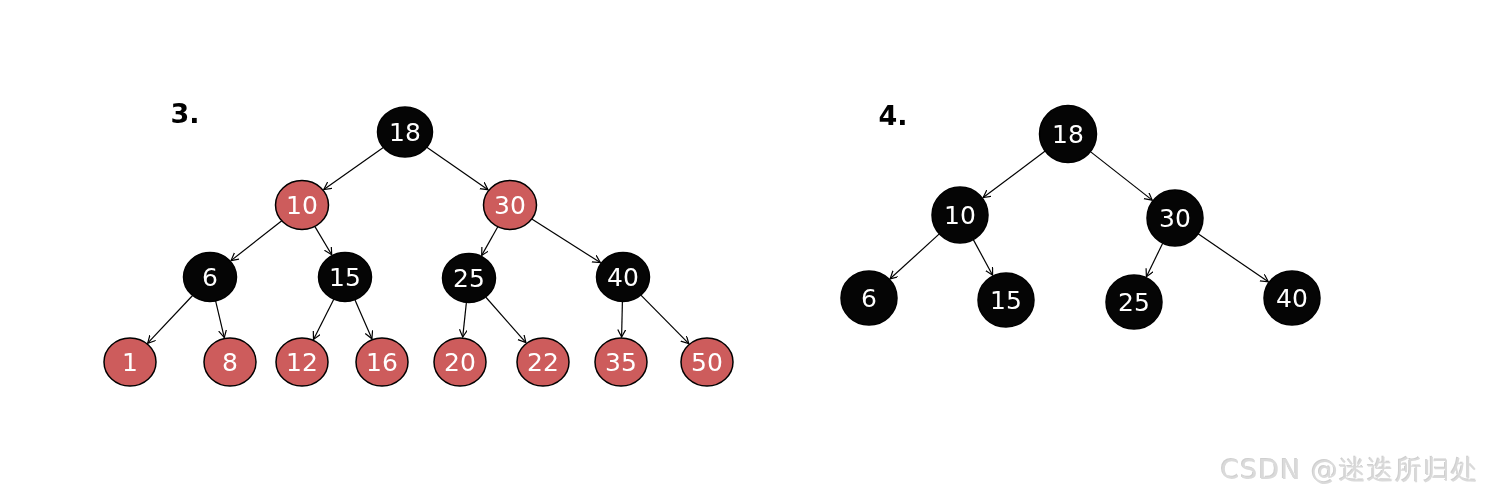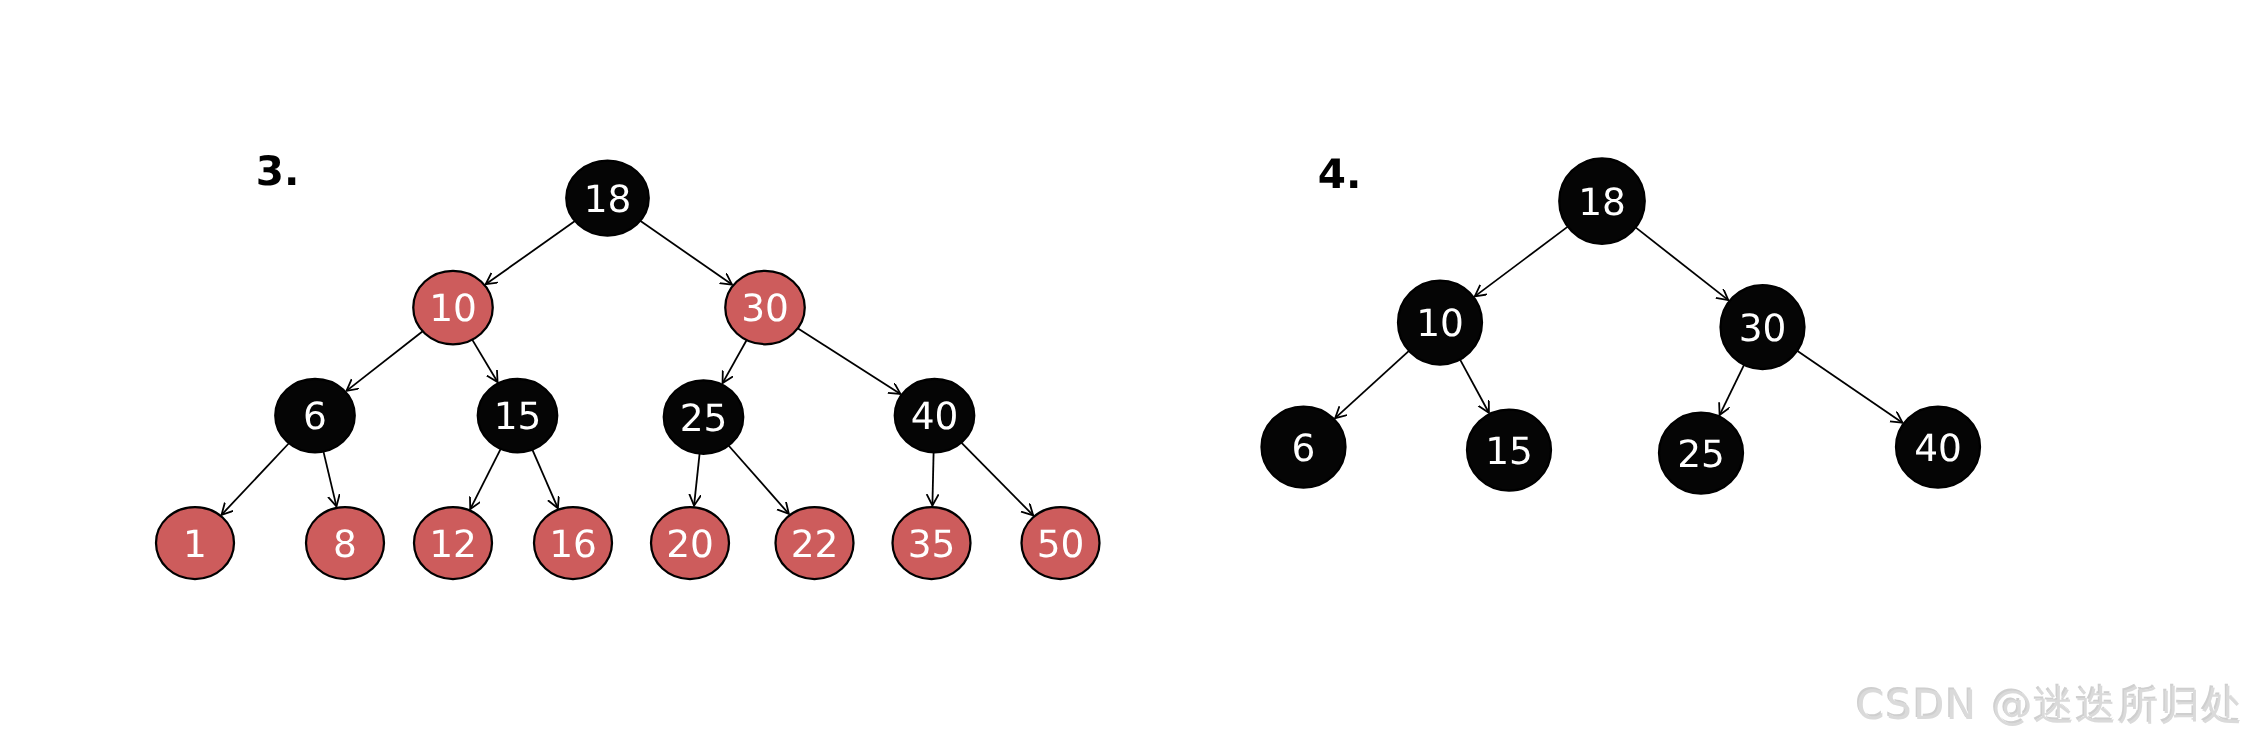--- a/index.html
+++ b/index.html
@@ -29,21 +29,21 @@
     font-family: "DejaVu Sans", sans-serif;
     font-size: 25px;
     fill: #ffffff;
     text-anchor: middle;
   }
   .edge-line {
     fill: none;
   }
   #watermark {
     position: absolute;
-    right: 7px;
+    right: 24px;
     bottom: 12px;
     font-size: 27px;
     letter-spacing: 1px;
     color: #dadada;
     text-shadow: 1px 1px 0 #ffffff, -1px -1px 0 #cfcfcf;
     font-family: "DejaVu Sans", sans-serif;
     white-space: nowrap;
     user-select: none;
   }
 </style>

